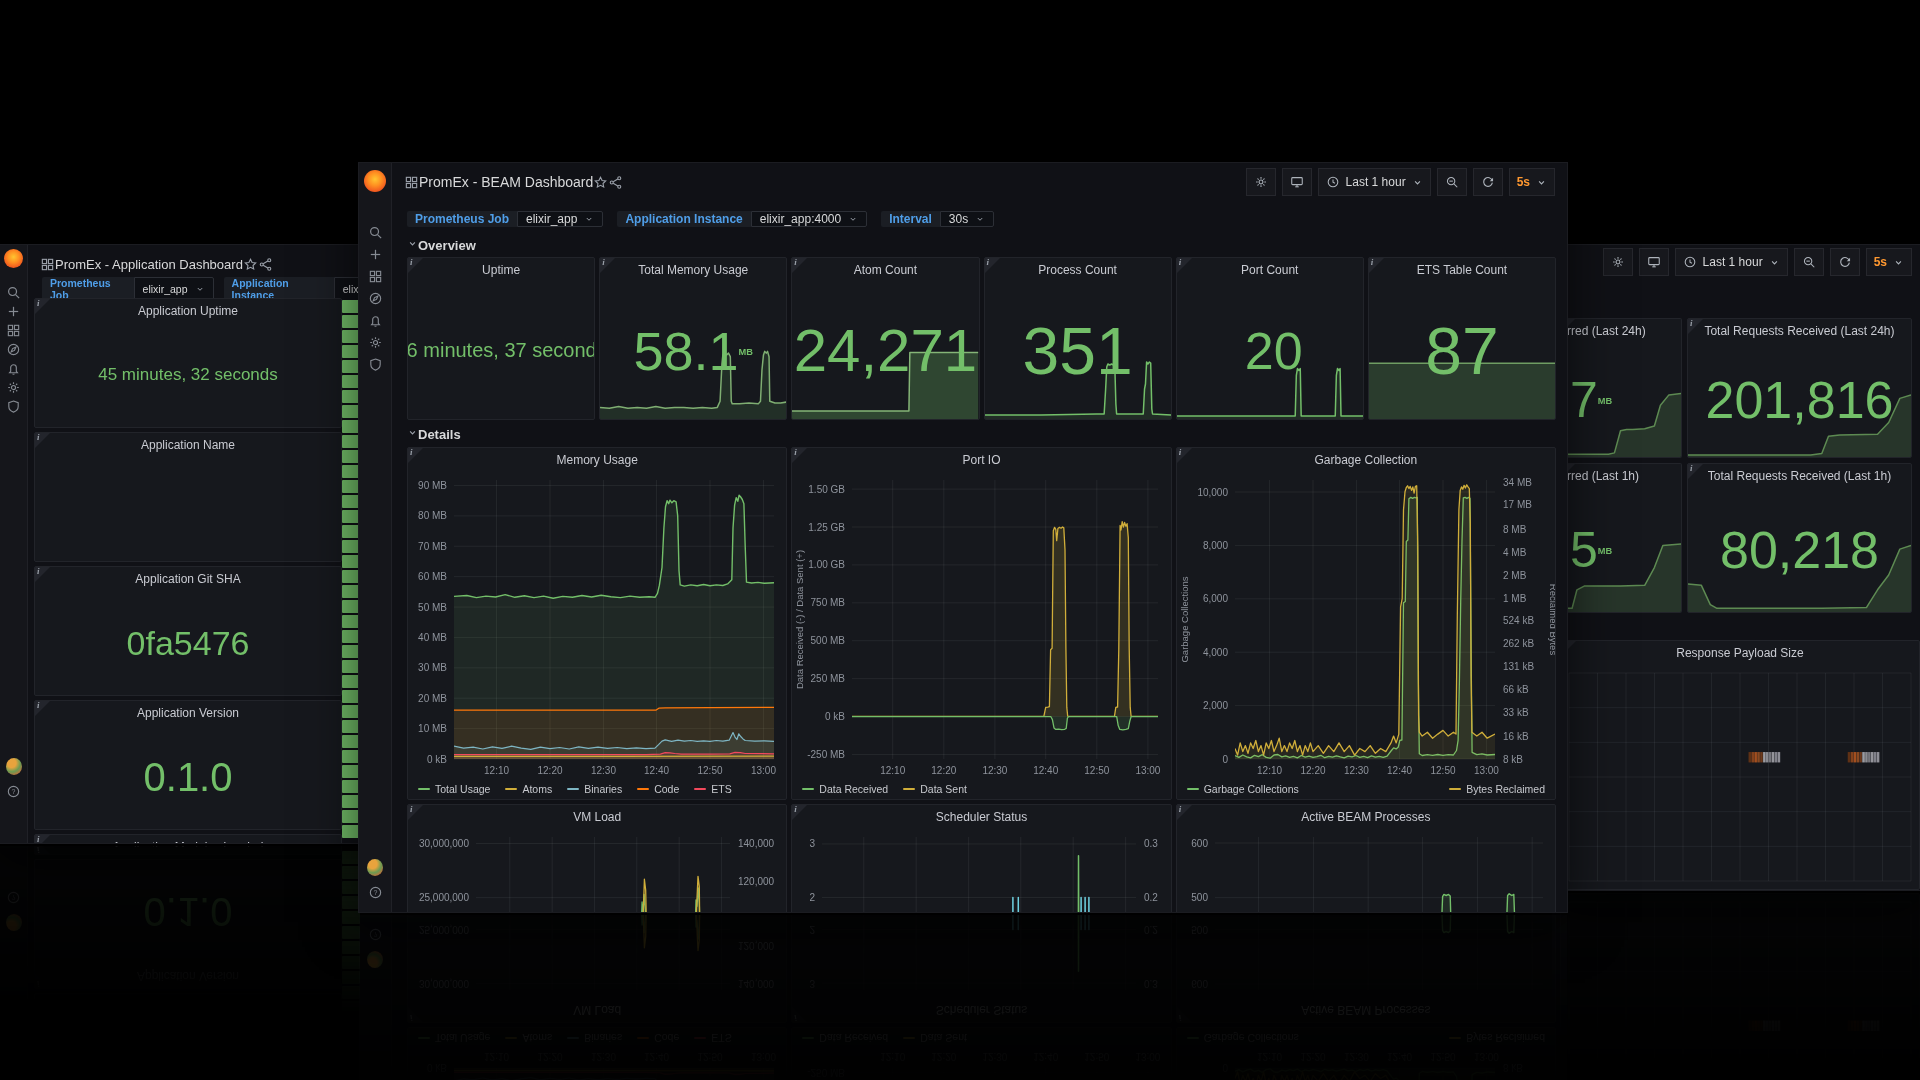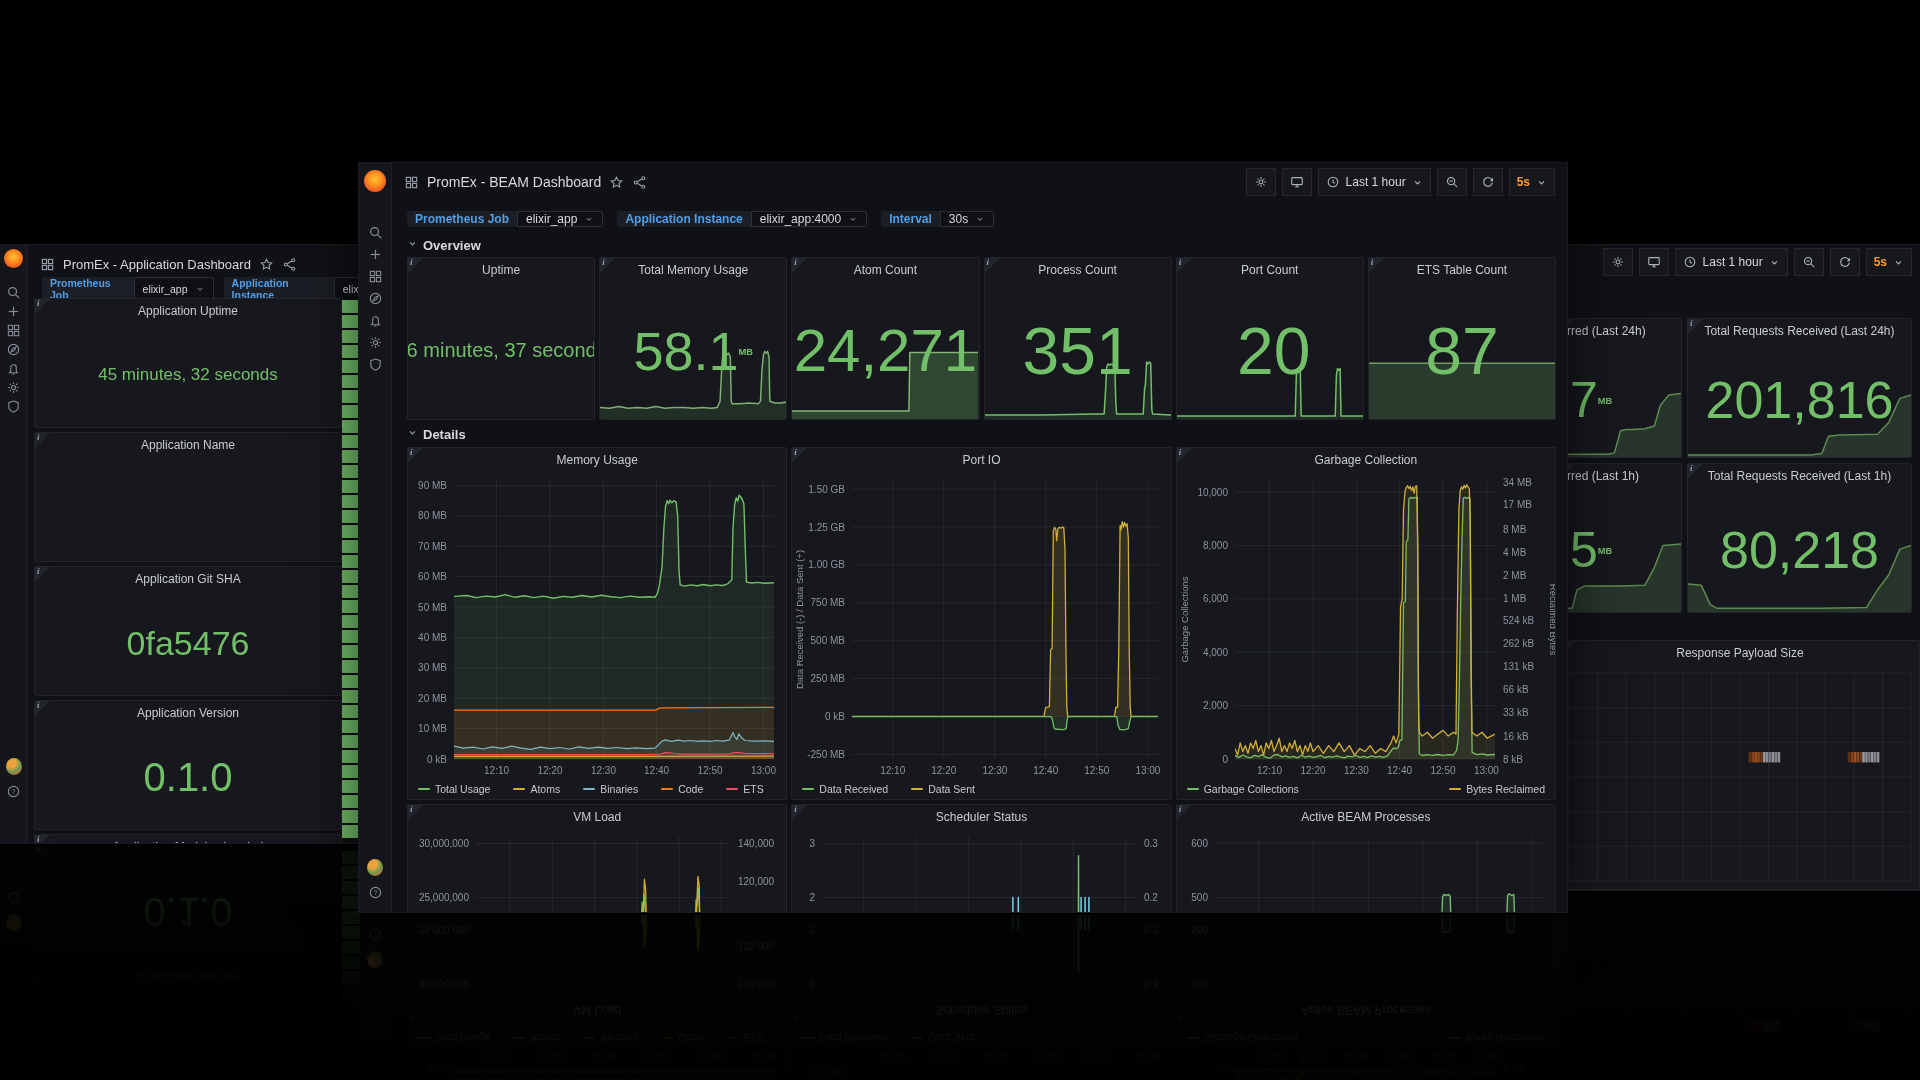--- a/index.html
+++ b/index.html
@@ -22,21 +22,21 @@
   .win-left .side-icons{gap:3px;margin-top:16px}
   .side-bottom{display:flex;flex-direction:column;align-items:center;gap:9px;margin-top:auto;margin-bottom:12px;color:#868b93}
   .win-left .side-bottom{margin-bottom:44px}
   .sideicon{width:16px;height:16px;display:flex;align-items:center;justify-content:center;cursor:pointer}
   .sideicon svg{width:15px;height:15px}
   .avatar{width:17px;height:17px;border-radius:50%;
     background:radial-gradient(circle at 35% 30%,#e8a33d 0 28%,#6b9b52 55%,#c2703a 80%,#3e6b35)}
   .win-body{position:absolute;left:33px;top:0;right:0;bottom:0}
   .win-left .win-body{left:28px}
   
-  .header{position:absolute;top:0;left:0;right:0;height:38px;display:flex;align-items:center;gap:8px;padding:0 12px}
+  .header{position:absolute;top:0;left:0;right:0;height:38px;display:flex;align-items:center;padding:0 12px}
   .win-left .header{height:30px;padding-top:4px}
   .hicon{color:#9aa0a9;display:flex}
   .hicon svg{width:15px;height:15px}
   .wtitle{color:#d8d9da;font-size:14px;font-weight:500;white-space:nowrap}
   .win-left .wtitle{font-size:13px}
   .toolbar{margin-left:auto;display:flex;align-items:center;gap:6px}
   .tbtn{display:flex;align-items:center;gap:6px;height:26px;padding:0 7px;background:#17181d;
     border:1px solid #26272d;border-radius:0;color:#aeb4bc;font-size:12px;cursor:pointer;white-space:nowrap}
   .tbtn svg{width:14px;height:14px}
   .tbtn .tlabel{color:#d8d9da}
@@ -47,21 +47,21 @@
   .win-main .varrow{top:42px;height:28px}
   .win-left .varrow{top:32px;height:24px;left:14px;gap:10px}
   .chip{display:flex;align-items:stretch;font-size:12px;cursor:pointer}
   .win-left .chip{font-size:10.5px}
   .chip-label{display:flex;align-items:center;color:var(--blue-label,#4f9ee8);font-weight:600;
     padding:0 8px;background:#1b1e24;border-radius:2px 0 0 2px}
   .chip-value{display:flex;align-items:center;gap:7px;color:#d8d9da;background:#0e1015;
     border:1px solid #2c2f36;border-radius:0 2px 2px 0;padding:0 8px}
   .chip-value svg{width:10px;height:10px;color:#9aa0a9}
   
-  .sechdr{position:absolute;left:15px;display:flex;gap:5px;color:#d8d9da;
+  .sechdr{position:absolute;left:15px;display:flex;color:#d8d9da;
     font-size:13px;font-weight:700;cursor:pointer}
   .sechdr svg{width:11px;height:11px;color:#9aa0a9}
   #overview-hdr{top:75px}
   #details-hdr{top:264px}
   
   .row{position:absolute;left:15px;right:11px;display:flex;gap:4px}
   #stat-row{top:94px;height:163px}
   #charts-row{top:284px;height:353px}
   #bottom-row{top:641px;height:353px}
   .panel{position:relative;background:var(--panel-bg,#16181d);border:1px solid #22242a;
@@ -70,21 +70,21 @@
     white-space:nowrap;overflow:hidden;font-weight:500}
   .pinfo{position:absolute;top:0;left:0;width:0;height:0;border-top:15px solid #23252c;
     border-right:15px solid transparent;cursor:pointer;z-index:3}
   .pinfo i{position:absolute;top:-15px;left:2px;font:700 9px/1 "Liberation Serif",serif;
     color:#9aa0a9;font-style:italic}
   .statval{position:absolute;inset:24px 0 0 0;display:flex;align-items:center;justify-content:center;
     color:var(--green,#73bf69);font-weight:500;z-index:2;white-space:nowrap}
   .statval .unit{font-size:58%;font-weight:700;transform:translateY(8%)}
   .spark{position:absolute;left:0;right:0;bottom:0;width:100%;z-index:1}
   .chart{position:absolute;top:24px;left:0;right:0;bottom:0}
-  .legend{position:absolute;left:10px;right:10px;bottom:2px;height:17px;display:flex;gap:23px;
+  .legend{position:absolute;left:10px;right:10px;bottom:2px;height:17px;display:flex;gap:15px;
     align-items:center;font-size:10.5px;color:#c7c9ce}
   .legend.split{justify-content:space-between}
   .legend .li{display:flex;align-items:center;gap:5px;cursor:pointer;white-space:nowrap}
   .legend .li i{width:12px;height:2px;border-radius:1px;display:block}
   
   #left-panels{position:absolute;left:6px;top:53px;width:308px;display:grid;grid-auto-rows:130px;gap:4px}
   #left-blocks{position:absolute;left:314px;top:55px;width:18px;display:flex;flex-direction:column;gap:2px}
   .gblock{height:13px;background:var(--green,#73bf69);border-radius:1px;flex:none}
   
   #right-toolbar{position:absolute;top:3px;right:8px}
@@ -732,21 +732,21 @@
               <path d="M0 100 L0.00 96.00 L30.00 96.00 L60.00 95.00 L64.00 95.00 L64.80 70.00 L65.40 48.00 L66.00 45.00 L67.00 46.00 L68.00 45.00 L69.00 46.00 L69.70 45.00 L70.30 85.00 L70.70 95.00 L85.00 95.00 L85.70 70.00 L86.20 65.00 L86.80 43.00 L87.50 45.00 L88.30 43.00 L89.00 44.00 L89.60 90.00 L90.00 95.00 L100.00 96.00 L100 100 Z" fill="rgba(115,191,105,0.12)" stroke="none"></path>
               <path d="M0.00 96.00 L30.00 96.00 L60.00 95.00 L64.00 95.00 L64.80 70.00 L65.40 48.00 L66.00 45.00 L67.00 46.00 L68.00 45.00 L69.00 46.00 L69.70 45.00 L70.30 85.00 L70.70 95.00 L85.00 95.00 L85.70 70.00 L86.20 65.00 L86.80 43.00 L87.50 45.00 L88.30 43.00 L89.00 44.00 L89.60 90.00 L90.00 95.00 L100.00 96.00" fill="none" stroke="#73bf69" stroke-width="1.5" vector-effect="non-scaling-stroke" stroke-linejoin="round"></path>
             </svg>
           </div>
           <div class="panel">
             <div class="pinfo">
               <i>i</i>
             </div>
             <div class="ptitle">Port Count</div>
             <div class="statval">
-              <span class="num" style="font-size: 66px; margin-left: 8px;">20</span>
+              <span class="num" style="font-size: 52px; margin-left: 8px;">20</span>
             </div>
             <svg class="spark" width="225" height="97" viewBox="0 0 100 100" preserveAspectRatio="none" style="height: 97px;">
               <path d="M0 100 L0.00 97.00 L30.00 97.00 L60.00 97.00 L63.50 97.00 L64.10 55.00 L64.70 48.00 L65.50 50.00 L66.20 48.00 L66.70 97.00 L85.00 97.00 L85.60 55.00 L86.20 48.00 L87.00 50.00 L87.60 48.00 L88.10 97.00 L100.00 97.00 L100 100 Z" fill="rgba(115,191,105,0.12)" stroke="none"></path>
               <path d="M0.00 97.00 L30.00 97.00 L60.00 97.00 L63.50 97.00 L64.10 55.00 L64.70 48.00 L65.50 50.00 L66.20 48.00 L66.70 97.00 L85.00 97.00 L85.60 55.00 L86.20 48.00 L87.00 50.00 L87.60 48.00 L88.10 97.00 L100.00 97.00" fill="none" stroke="#73bf69" stroke-width="1.5" vector-effect="non-scaling-stroke" stroke-linejoin="round"></path>
             </svg>
           </div>
           <div class="panel">
             <div class="pinfo">
               <i>i</i>
             </div>

